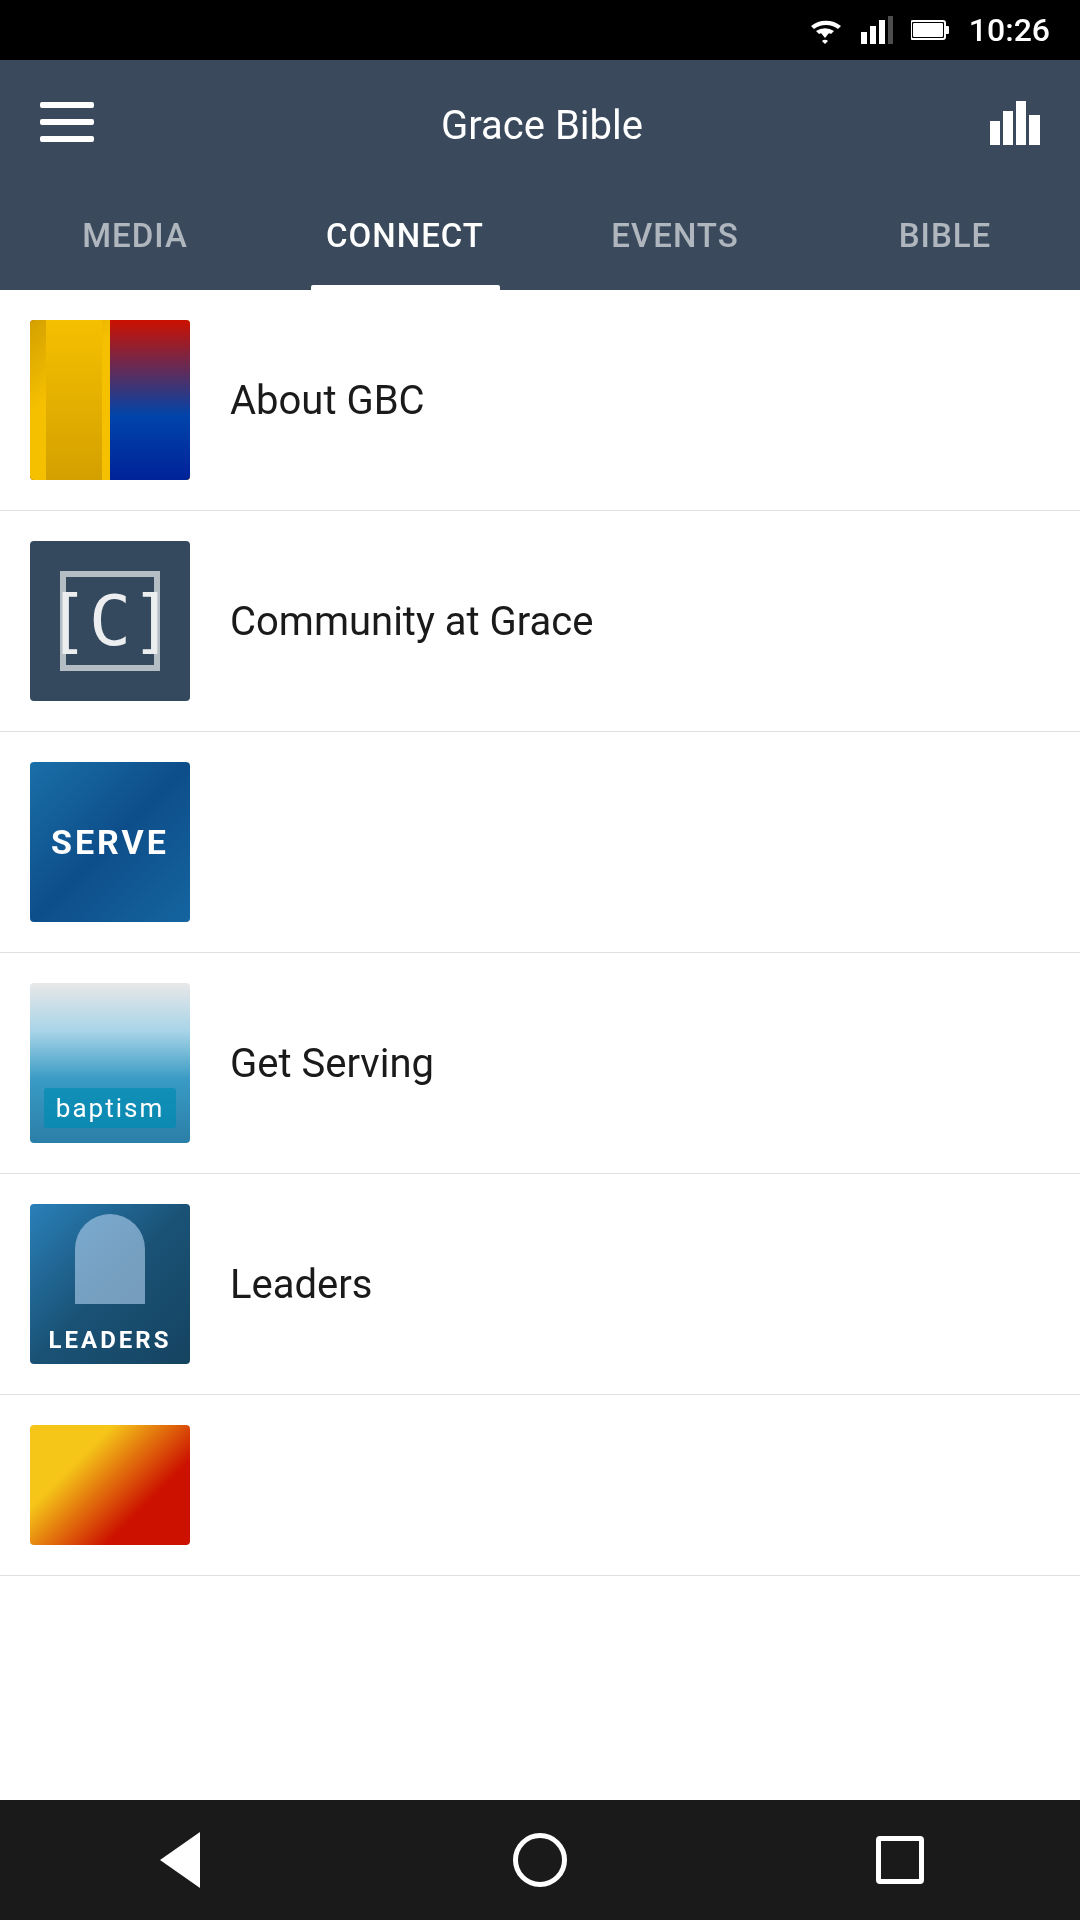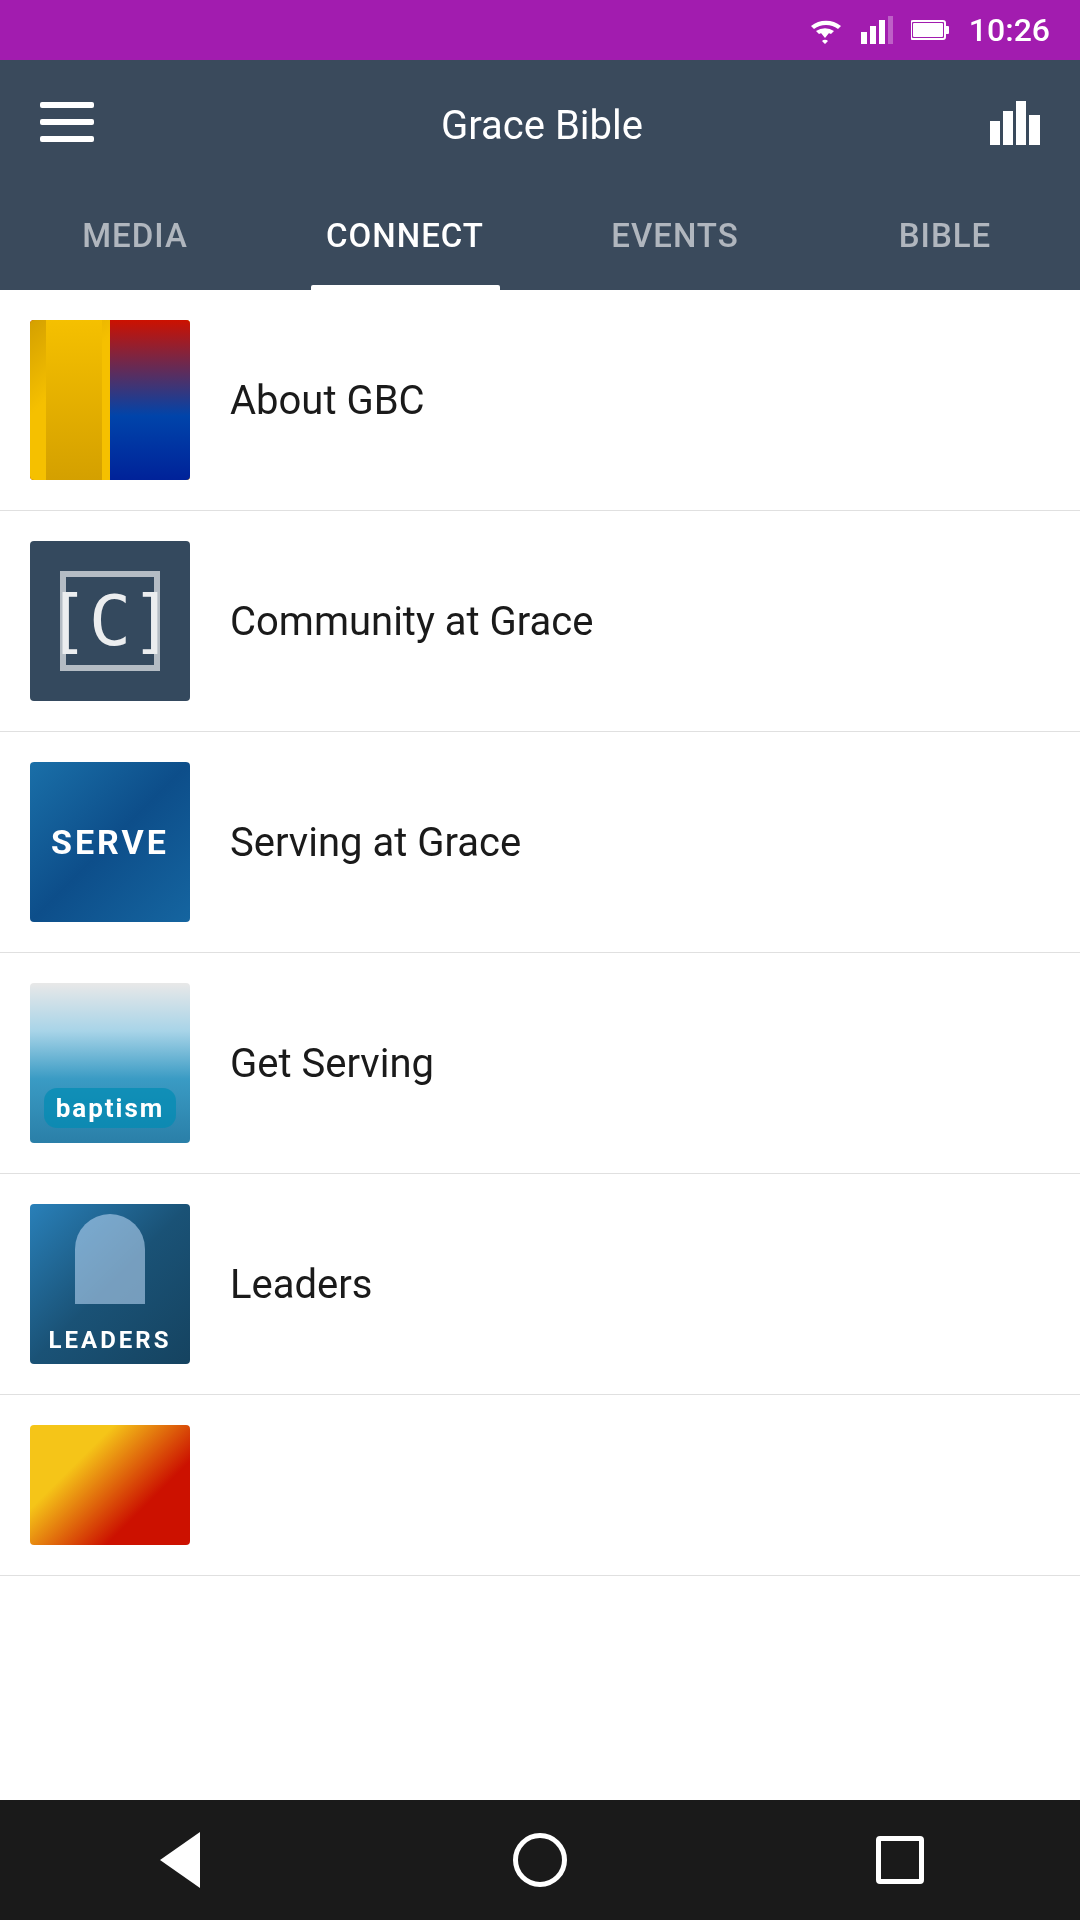--- a/index.html
+++ b/index.html
@@ -9,21 +9,21 @@
       width: 1080px;
       min-height: 1920px;
       font-family: 'Roboto', Arial, sans-serif;
       background: #ffffff;
       display: flex;
       flex-direction: column;
     }
 
     
     .status-bar {
-      background: #a21caf;
+      background: #000000;
       height: 60px;
       display: flex;
       align-items: center;
       justify-content: flex-end;
       padding: 0 30px;
       gap: 18px;
     }
 
     .status-icons {
       display: flex;
@@ -204,25 +204,25 @@
       display: flex;
       align-items: flex-end;
       justify-content: center;
       padding-bottom: 15px;
       position: relative;
     }
 
     .baptism-text {
       color: white;
       font-size: 26px;
-      font-weight: 700;
+      font-weight: 400;
       letter-spacing: 2px;
       background: rgba(0,140,180,0.7);
       padding: 5px 12px;
-      border-radius: 13px;
+      border-radius: 3px;
     }
 
     .thumb-leaders {
       width: 100%;
       height: 100%;
       background: linear-gradient(135deg, #2980b9 0%, #1a5276 50%, #154360 100%);
       display: flex;
       align-items: flex-end;
       justify-content: center;
       padding-bottom: 10px;
@@ -406,21 +406,20 @@
     </div>
     <span class="item-label">Community at Grace</span>
   </div>
 
   <div class="list-item">
     <div class="item-thumbnail">
       <div class="thumb-serve">
         <span class="serve-text">SERVE</span>
       </div>
     </div>
-    <span class="item-label">Serving at Grace</span>
   </div>
 
   <div class="list-item">
     <div class="item-thumbnail">
       <div class="thumb-baptism">
         <span class="baptism-text">baptism</span>
       </div>
     </div>
     <span class="item-label">Get Serving</span>
   </div>

